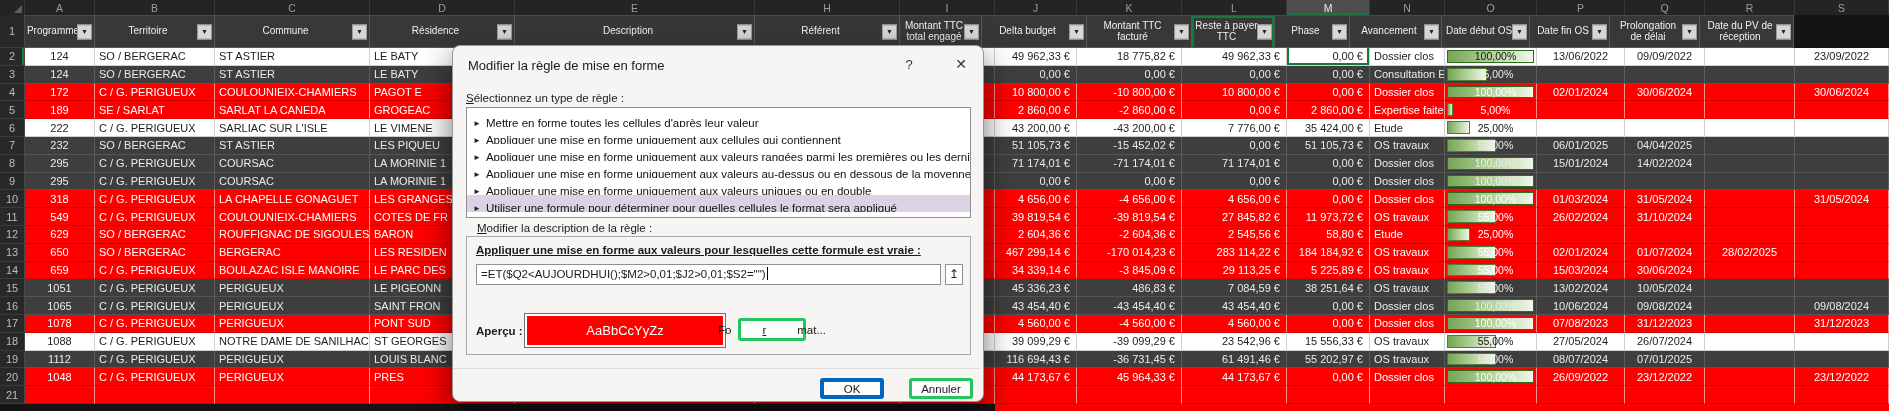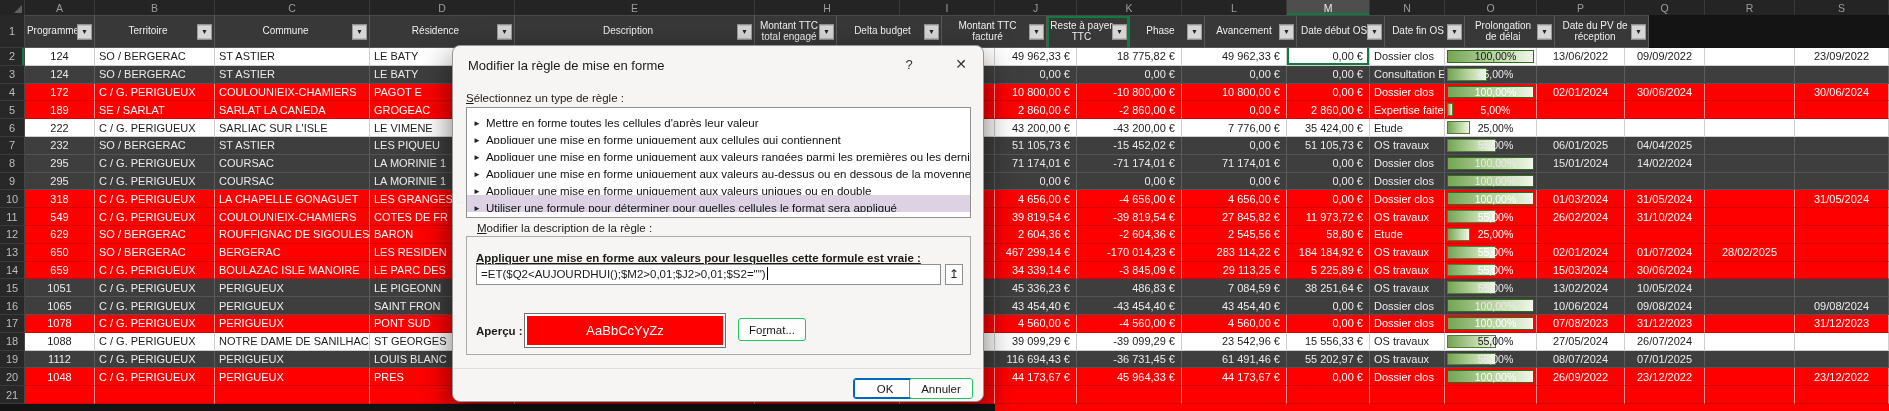--- a/index.html
+++ b/index.html
@@ -58,30 +58,30 @@
   .dlg-close{position:absolute;left:498px;top:10px;width:20px;height:20px;text-align:center;font-size:14px;color:#333;cursor:default;}
   .lbl{position:absolute;font-size:11.5px;color:#1a1a1a;}
   .lbl u{text-decoration:underline;}
   .lbl-select{left:13px;top:46px;}
   .listbox{position:absolute;left:13px;top:61px;width:503px;height:107px;background:#ffffff;border:1px solid #8f8f8f;overflow:hidden;padding-top:2px;}
   .lb-item{height:17px;line-height:26px;padding-left:6px;white-space:nowrap;overflow:hidden;font-size:11.5px;color:#111;}
   .lb-item .blt{font-size:8px;margin-right:5px;position:relative;top:-1px;color:#222;}
   .lb-item.sel{background:#dcd2e4;}
   .lbl-edit{left:13px;top:176px;padding-left:11px;}
   .groupbox{position:absolute;left:13px;top:190px;width:503px;height:117px;border:1px solid #aaaaaa;background:#f6f5f3;}
-  .gb-label{position:absolute;left:9px;top:7px;font-size:11.5px;font-weight:bold;text-decoration:underline;white-space:nowrap;margin-top:8px;}
+  .gb-label{position:absolute;left:9px;top:7px;font-size:11.5px;font-weight:bold;text-decoration:underline;white-space:nowrap;}
   .formula{position:absolute;left:9px;top:27px;width:465px;height:21px;background:#fff;border:1px solid #8f8f8f;font-size:11.5px;line-height:19px;padding-left:4px;white-space:nowrap;overflow:hidden;box-sizing:border-box;}
   .caret{display:inline-block;width:1px;height:13px;background:#000;vertical-align:-2px;margin-left:1px;}
   .picker{position:absolute;left:478px;top:27px;width:18px;height:21px;background:#fdfdfd;border:1px solid #8f8f8f;box-sizing:border-box;text-align:center;font-size:12px;line-height:18px;color:#222;}
   .lbl-apercu{position:absolute;left:9px;top:88px;font-weight:bold;font-size:11.5px;}
   .preview{position:absolute;left:57px;top:76px;width:200px;height:33px;border:1px solid #707070;box-shadow:inset 0 0 0 2px #ffffff;display:flex;align-items:center;justify-content:center;color:#ffffff;font-size:13px;}
-  .btn{position:absolute;box-sizing:border-box;background:#fdfdfd;border:1px solid #22c55e;border-radius:3px;font-size:11.5px;color:#1a1a1a;display:flex;align-items:center;justify-content:center;cursor:default;}
+  .btn{position:absolute;box-sizing:border-box;background:#fdfdfd;border:3px solid #22c55e;border-radius:3px;font-size:11.5px;color:#1a1a1a;display:flex;align-items:center;justify-content:center;cursor:default;gap:31px;}
   .btn-format{left:271px;top:81px;width:68px;height:23px;}
   .dlg-sep{position:absolute;left:0px;top:322px;width:528px;border-top:1px solid #e0dedc;}
-  .btn-ok{left:400px;top:332px;width:64px;height:21px;border-color:#0067c0;box-shadow:inset 0 0 0 1px #0067c0;}
+  .btn-ok{left:367px;top:332px;width:64px;height:21px;border-color:#0067c0;box-shadow:inset 0 0 0 1px #0067c0;}
   .btn-cancel{left:456px;top:332px;width:64px;height:21px;}
 </style>
 </head>
 <body>
 
 <div class="sheet">
   <div class="row letters" id="letters-row">
     <div class="cell c-gut corner">
         <div class="tri"></div>
       </div>
@@ -116,20 +116,24 @@
       <div class="cell h-cell c-c">
         <div class="h-label">Commune</div>
         <div class="h-drop">▼</div>
       </div>
       <div class="cell h-cell c-d">
         <div class="h-label">Résidence</div>
         <div class="h-drop">▼</div>
       </div>
       <div class="cell h-cell c-e">
         <div class="h-label">Description</div>
+        <div class="h-drop">▼</div>
+      </div>
+      <div class="cell h-cell c-h">
+        <div class="h-label">Référent</div>
         <div class="h-drop">▼</div>
       </div>
       <div class="cell h-cell c-j">
         <div class="h-label">Montant TTC total engagé</div>
         <div class="h-drop">▼</div>
       </div>
       <div class="cell h-cell c-k">
         <div class="h-label">Delta budget</div>
         <div class="h-drop">▼</div>
       </div>

